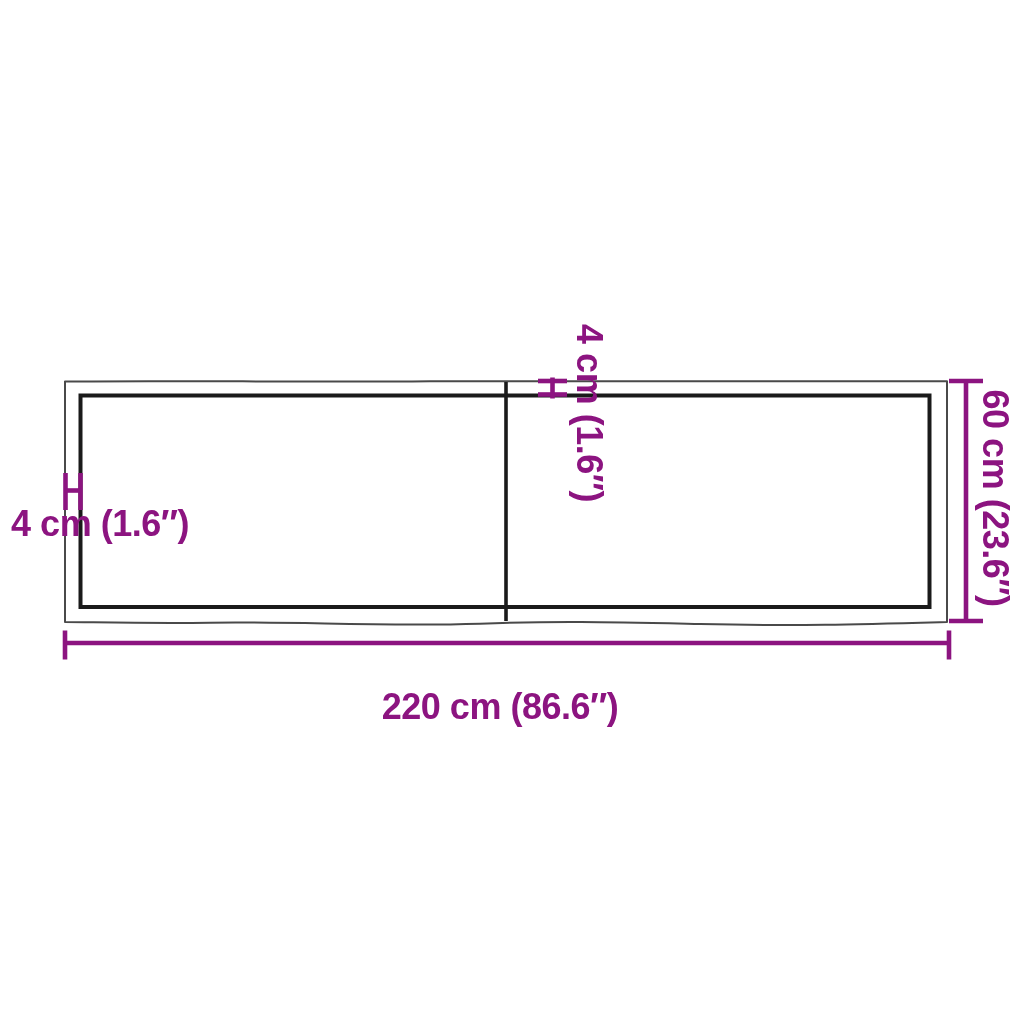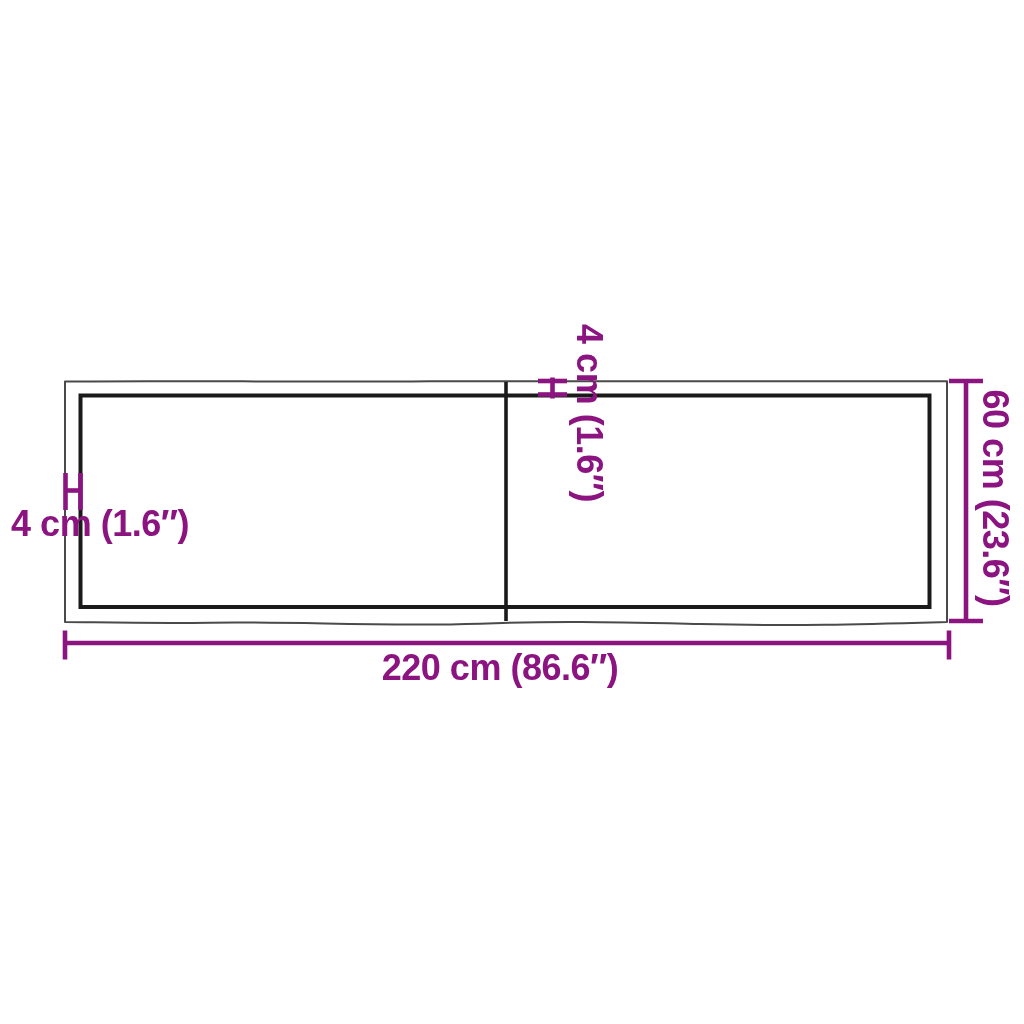--- a/index.html
+++ b/index.html
@@ -71,21 +71,21 @@
       <line x1="65.5" y1="490.5" x2="80.5" y2="490.5"></line>
     </g>
 
     <g class="accent">
       <line x1="538" y1="381" x2="567" y2="381"></line>
       <line x1="538" y1="394.5" x2="567" y2="394.5"></line>
       <line x1="552.5" y1="377.5" x2="552.5" y2="398.5"></line>
     </g>
   </svg>
 
-  <div class="dim-label" style="left:500px; top:668px;">220 cm (86.6″)</div>
+  <div class="dim-label" style="left:500px; top:707px;">220 cm (86.6″)</div>
 
   <div class="dim-label rot90" style="left:995px; top:498px;">60 cm (23.6″)</div>
 
   <div class="dim-label" style="left:100px; top:524px;">4 cm (1.6″)</div>
 
   <div class="dim-label rot90" style="left:589px; top:413px;">4 cm (1.6″)</div>
 
 </div>
 
 </body></html>

